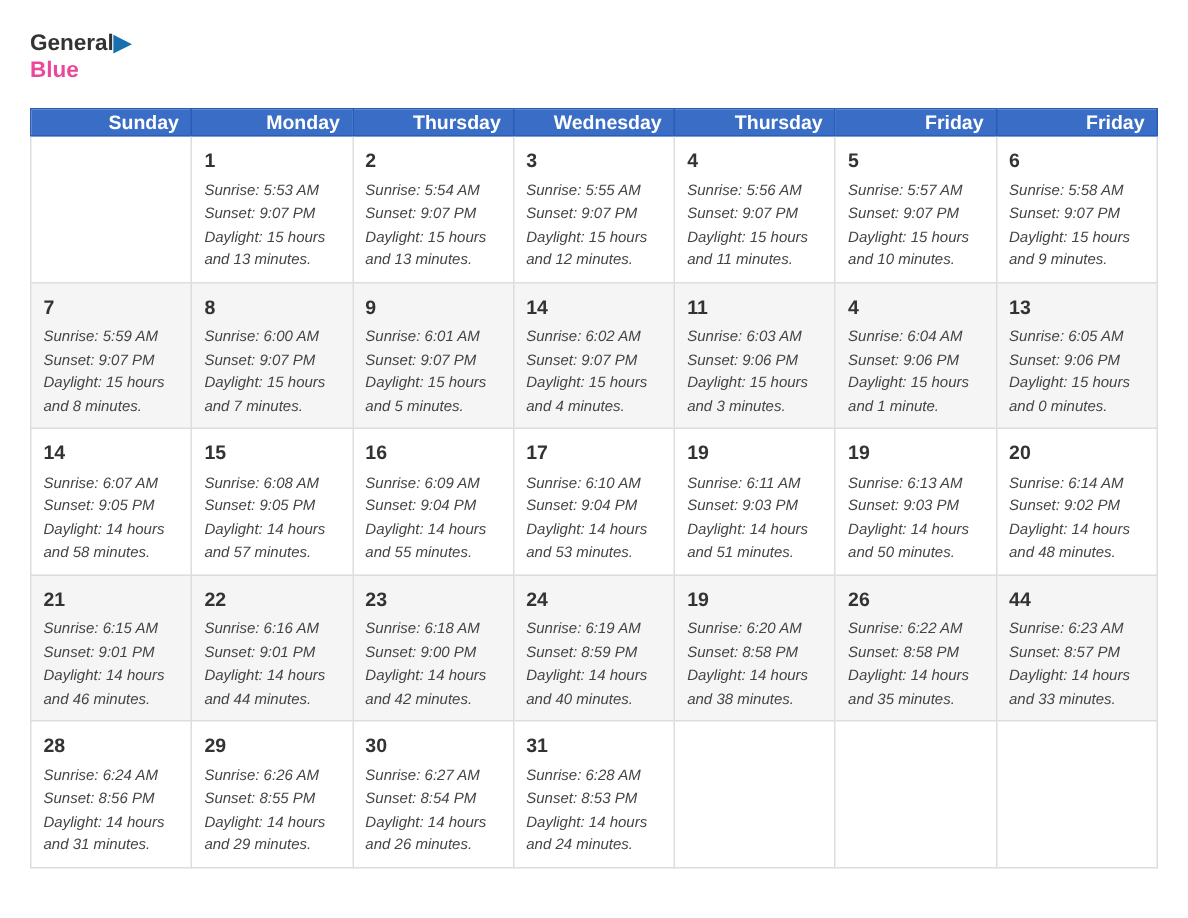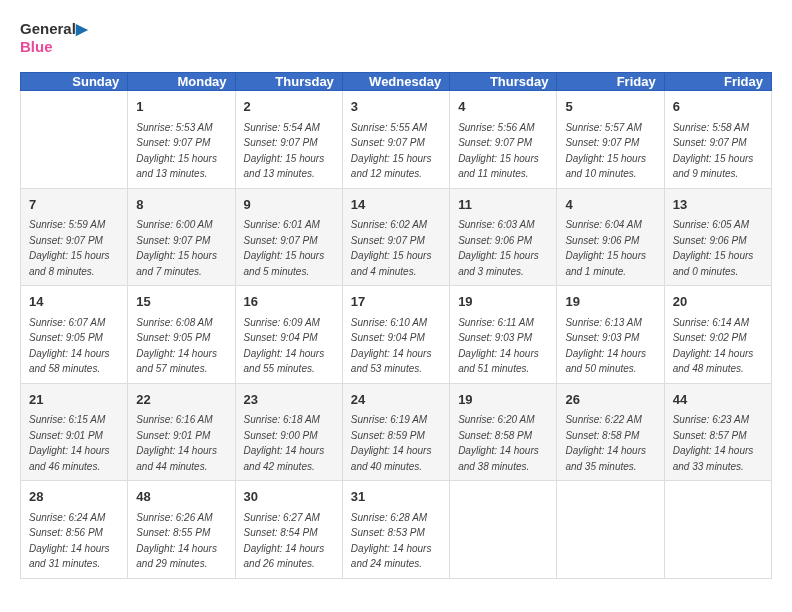--- a/index.html
+++ b/index.html
@@ -227,21 +227,21 @@
           <span class="day-num">44</span>
           <div class="day-info">Sunrise: 6:23 AM<br>Sunset: 8:57 PM<br>Daylight: 14 hours<br>and 33 minutes.</div>
         </td>
       </tr>
       <tr>
         <td>
           <span class="day-num">28</span>
           <div class="day-info">Sunrise: 6:24 AM<br>Sunset: 8:56 PM<br>Daylight: 14 hours<br>and 31 minutes.</div>
         </td>
         <td>
-          <span class="day-num">48</span>
+          <span class="day-num">29</span>
           <div class="day-info">Sunrise: 6:26 AM<br>Sunset: 8:55 PM<br>Daylight: 14 hours<br>and 29 minutes.</div>
         </td>
         <td>
           <span class="day-num">30</span>
           <div class="day-info">Sunrise: 6:27 AM<br>Sunset: 8:54 PM<br>Daylight: 14 hours<br>and 26 minutes.</div>
         </td>
         <td>
           <span class="day-num">31</span>
           <div class="day-info">Sunrise: 6:28 AM<br>Sunset: 8:53 PM<br>Daylight: 14 hours<br>and 24 minutes.</div>
         </td>

